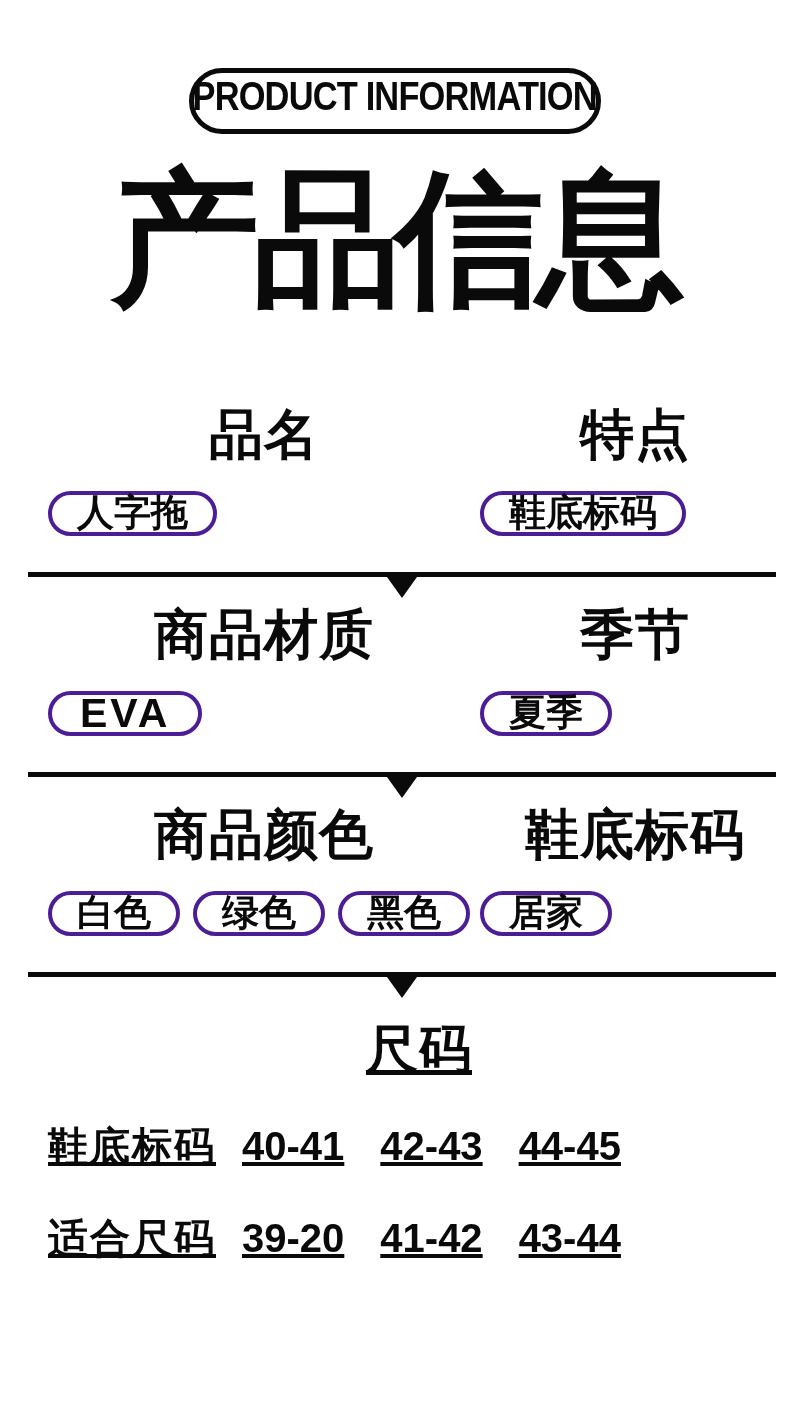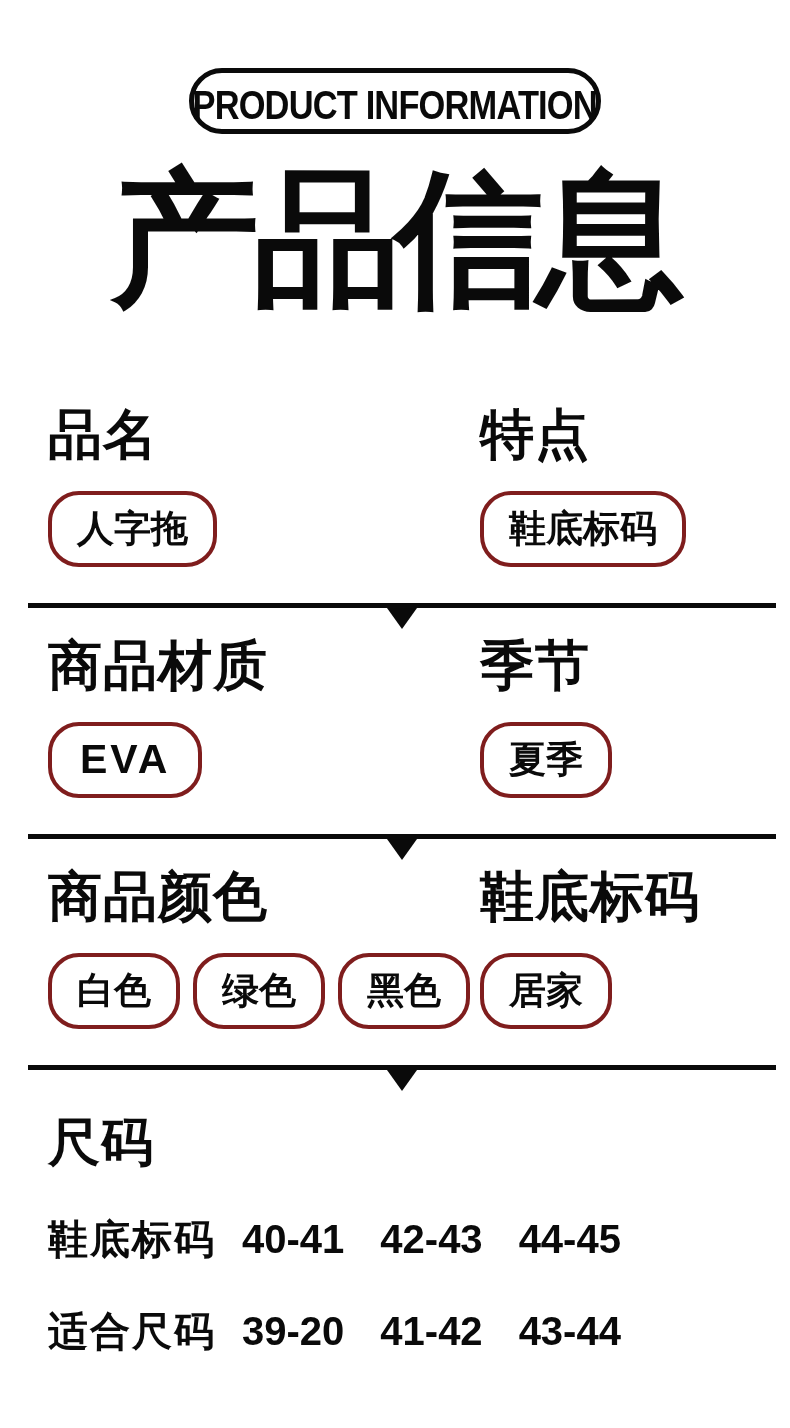--- a/index.html
+++ b/index.html
@@ -15,63 +15,63 @@
 
   
   .badge {
     margin: 68px auto 0 auto;
     width: 412px;
     height: 66px;
     box-sizing: border-box;
     border: 5px solid #0a0a0a;
     border-radius: 34px;
     display: flex;
-    align-items: flex-end;
+    align-items: flex-start;
     justify-content: center;
   }
   .badge-text {
     font-size: 41px;
     font-weight: 700;
     letter-spacing: -1px;
     white-space: nowrap;
     transform: scaleX(0.84);
   }
 
   
   .title {
     margin: 24px 0 0 0;
     text-align: center;
     font-size: 148px;
     line-height: 1.1;
     font-weight: 900;
     letter-spacing: -6px;
   }
 
-  .spec-area { margin-top: 86px; }
+  .spec-area { margin-top: 86px; text-align: center; }
 
   .row {
     display: grid;
     grid-template-columns: 432px 1fr;
     padding-left: 48px;
   }
   .heading {
     font-size: 54px;
     line-height: 1;
     font-weight: 800;
     letter-spacing: 1px;
   }
   .tags {
     margin-top: 30px;
     display: flex;
     gap: 13px;
   }
   .pill {
-    height: 76px;
+    height: 45px;
     box-sizing: border-box;
-    border: 4px solid #7f1d1d;
+    border: 4px solid #4c1d95;
     border-radius: 31px;
     padding: 0 25px;
     display: inline-flex;
     align-items: center;
     justify-content: center;
     font-size: 37px;
     font-weight: 700;
     white-space: nowrap;
   }
   .pill.latin {
@@ -91,21 +91,21 @@
     left: 50%;
     top: 0;
     transform: translateX(-50%);
     width: 0;
     height: 0;
     border-left: 15px solid transparent;
     border-right: 15px solid transparent;
     border-top: 21px solid #0a0a0a;
   }
 
-  .size-section { margin-top: 46px; padding-left: 48px; }
+  .size-section { margin-top: 46px; padding-left: 48px; text-decoration: underline; }
   .size-heading {
     font-size: 52px;
     line-height: 1;
     font-weight: 800;
     letter-spacing: 1px;
   }
   .size-row {
     display: flex;
     align-items: baseline;
     margin-top: 44px;

